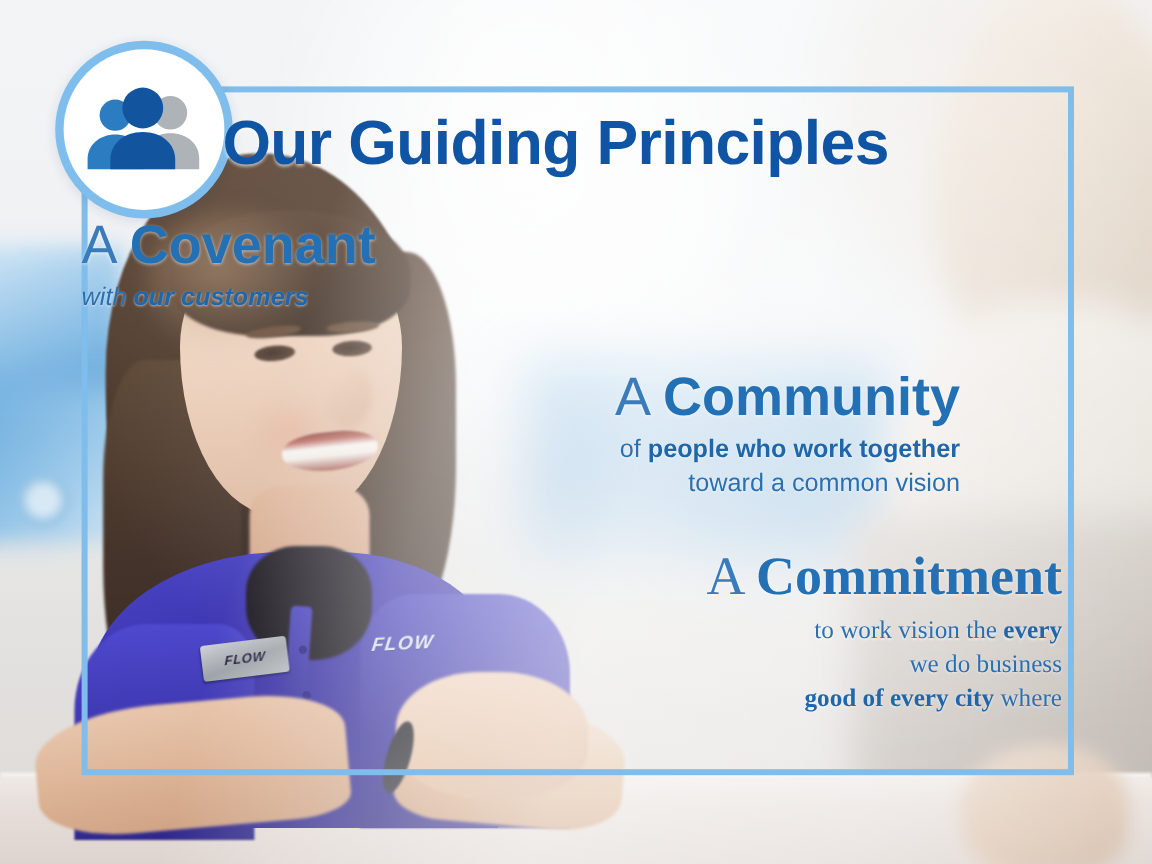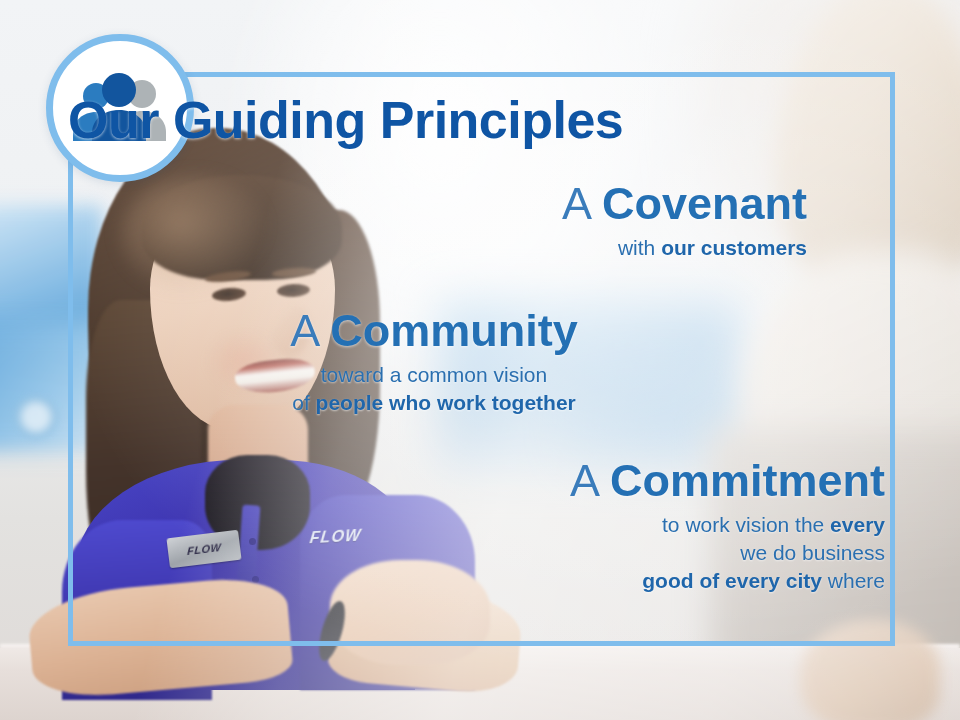--- a/index.html
+++ b/index.html
@@ -297,21 +297,21 @@
     box-shadow:0 2px 10px rgba(40,80,120,.13);
   }
   .badge svg{ display:block; }
 
   
   .content{
     position:absolute; left:68px; top:72px; width:827px; height:574px;
   }
   .title{
     position:absolute; left:0; top:22px; width:790px;
-    text-align:left;
+    text-align:center;
     font-size:52px; font-weight:bold;
     letter-spacing:-.5px;
     color:#0f55a4;
     line-height:1;
     text-shadow:0 1px 3px rgba(255,255,255,.65);
   }
 
   .blk{ position:absolute; width:100%; }
   .blk .big{
     font-size:45px; line-height:1.06;
@@ -323,25 +323,25 @@
   .blk .big .noun{ font-weight:bold; color:#2470b4; }
   .blk .sub{
     font-size:21px; line-height:1.34;
     color:#2a6fb0;
     text-shadow:0 1px 2px rgba(255,255,255,.6);
     margin-top:6px;
   }
   .blk .sub b{ font-weight:bold; color:#1f66ab; }
 
   
-  #blk-covenant   { left:0;  top:108px; text-align:right; padding-right:88px; }
-  #blk-community  { left:0;  top:235px; text-align:center; padding-right:95px; }
-  #blk-commitment { left:0;  top:385px; text-align:right; padding-right:10px; }
-
-  #blk-covenant .sub  { padding-right:-0; }
+  #blk-covenant   { left:0;  top:108px; text-align:left; padding-right:120px; }
+  #blk-community  { left:0;  top:235px; text-align:right; padding-right:95px; }
+  #blk-commitment { left:0;  top:385px; text-align:right; padding-right:10px;font-family:Liberation Serif, serif; }
+
+  #blk-covenant .sub  { padding-right:-0;font-style:italic; }
   #blk-community .sub { padding-right:0; }
 </style>
 </head>
 <body>
 
 <div id="stage">
 
   <div class="photo">
     <div class="bg-base"></div>
     <div class="bg-warm"></div>
@@ -431,24 +431,24 @@
       </div>
     </div>
 
     <div class="blk" id="blk-community">
       <div class="big">
         <span class="art">A</span>
          <span class="noun">Community</span>
       </div>
       <div class="sub">
         <div>
+          <span>of </span><b>people who work together</b>
+        </div>
+        <div>
           <span>toward a common vision</span>
-        </div>
-        <div>
-          <span>of </span><b>people who work together</b>
         </div>
       </div>
     </div>
 
     <div class="blk" id="blk-commitment">
       <div class="big">
         <span class="art">A</span>
          <span class="noun">Commitment</span>
       </div>
       <div class="sub">

